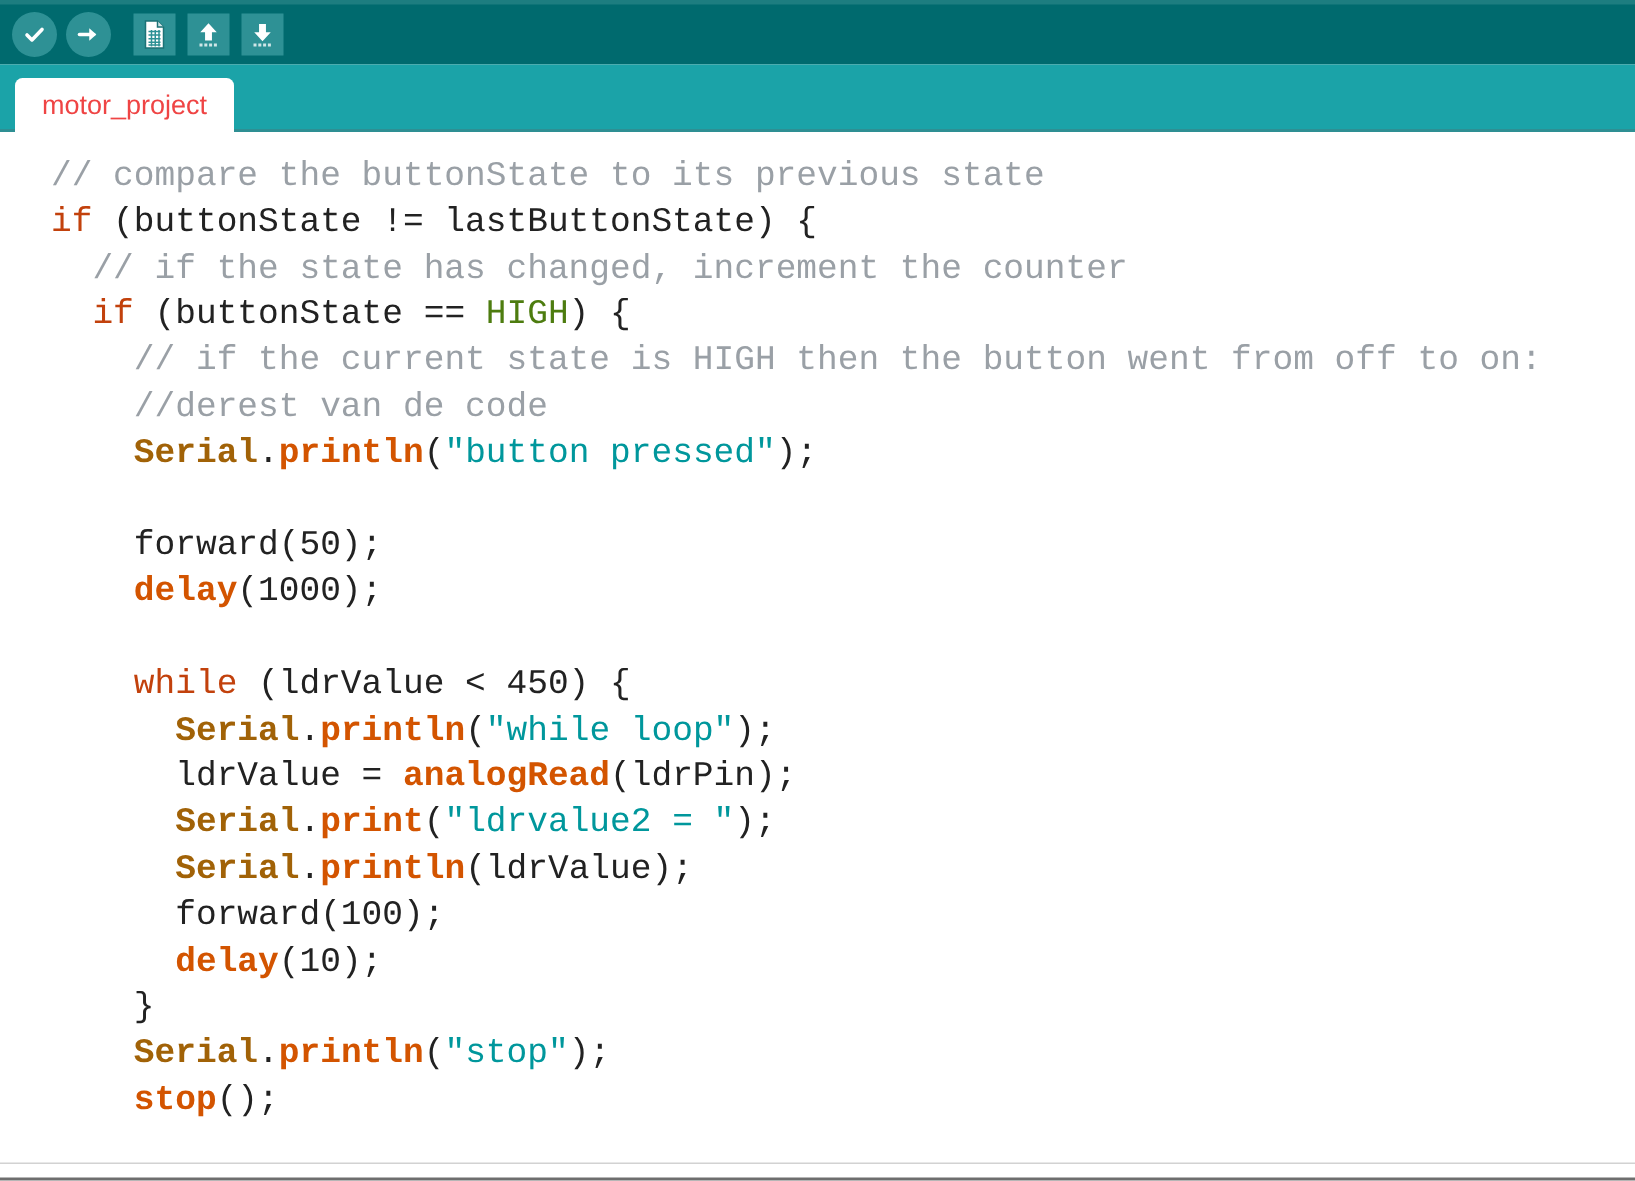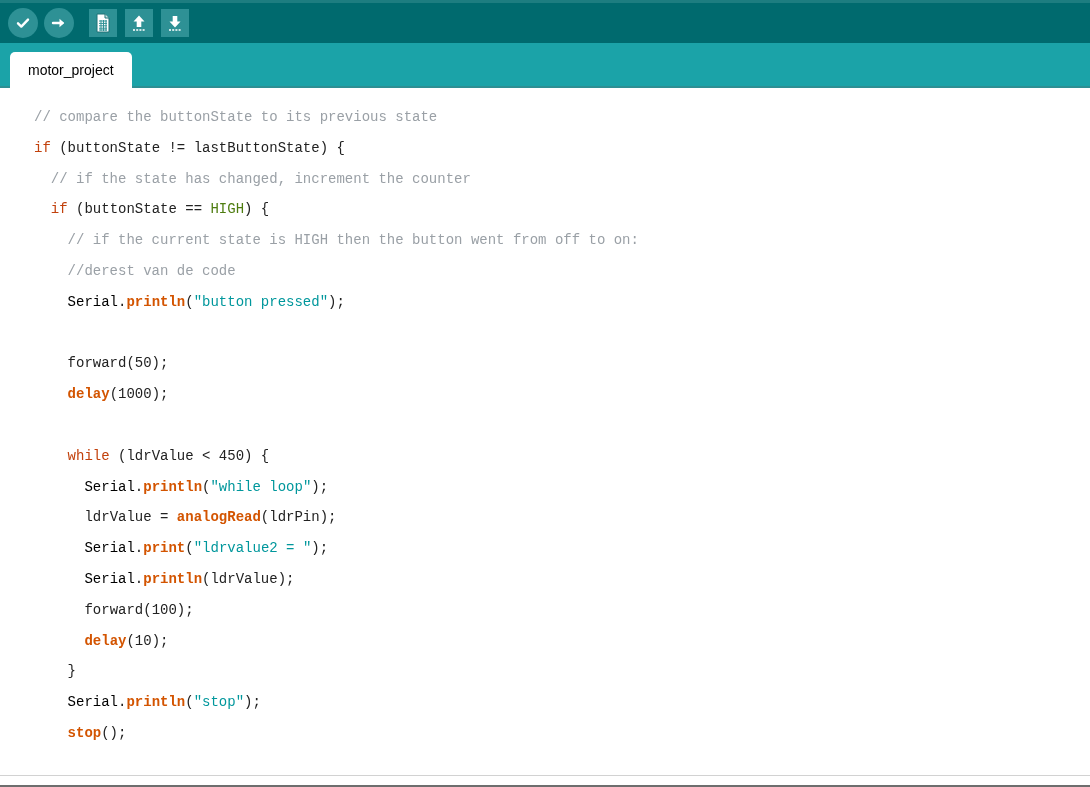--- a/index.html
+++ b/index.html
@@ -83,54 +83,54 @@
     background: #ffffff;
     border-radius: 5px 5px 0 0;
     display: flex;
     align-items: center;
     justify-content: center;
     cursor: pointer;
     box-sizing: border-box;
   }
   .tab-label {
     font-family: "Liberation Sans", sans-serif;
-    font-size: 14px;
-    color: #000000;
+    font-size: 18px;
+    color: #ef4444;
     white-space: nowrap;
   }
 
   
   .editor {
     position: absolute;
     left: 0;
     top: 88px;
     width: 1090px;
     height: 687px;
     background: #ffffff;
     overflow: hidden;
     cursor: text;
   }
   .code {
     font-family: "Liberation Mono", "DejaVu Sans Mono", monospace;
-    font-size: 14px;
+    font-size: 23px;
     line-height: 30.8px;
     white-space: pre;
     padding: 14px 0 0 34px;
     color: #000000;
     letter-spacing: 0px;
   }
   .ln { display: block; height: 30.8px; }
 
   
   .cmt  { color: #9aa0a6; }
   .kw   { color: #c2410c; }
   .lit  { color: #4d7c0f; }
   .str  { color: #00979c; }
   .fn   { color: #d35400; font-weight: bold; }
-  .obj  { color: #000000; font-weight: normal; text-align: right; }
+  .obj  { color: #a16207; font-weight: bold; text-align: right; }
   .pln  { color: #222222; text-align: right; }
 
   .bottom-divider {
     position: absolute;
     left: 0;
     top: 775px;
     width: 1090px;
     height: 1px;
     background: #d2d2d2;
   }

